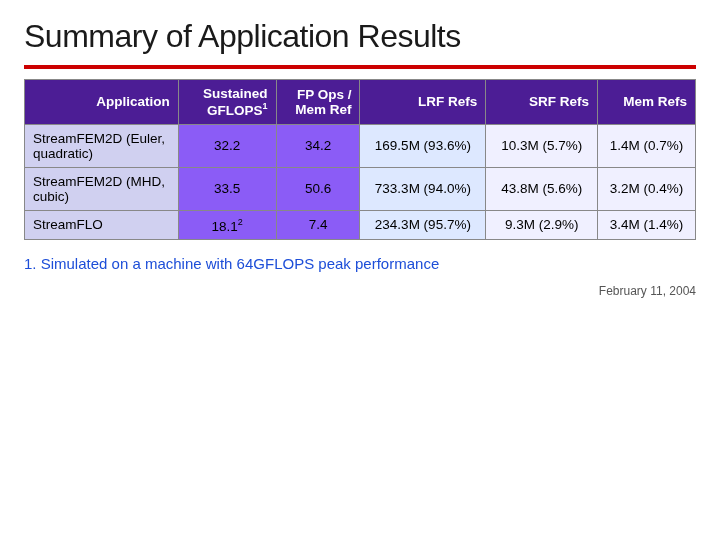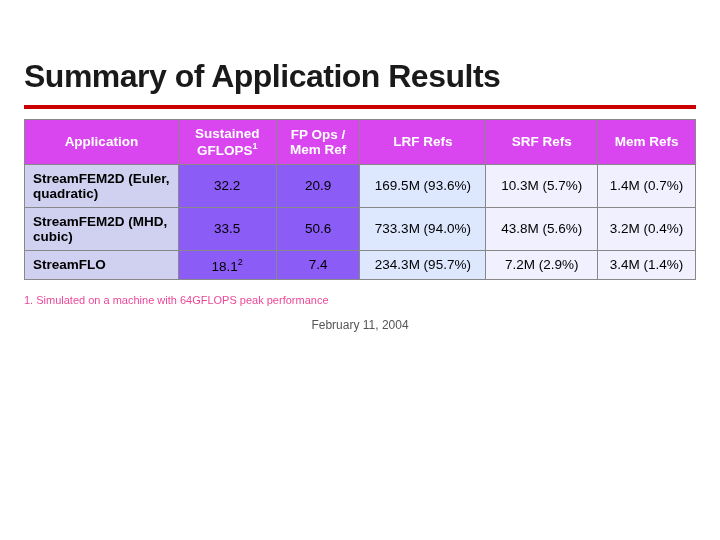--- a/index.html
+++ b/index.html
@@ -8,25 +8,24 @@
       background: #ffffff;
       font-family: Arial, sans-serif;
       width: 720px;
       height: 540px;
       overflow: hidden;
       padding: 18px 24px 18px 24px;
     }
 
     .page-title {
       font-size: 32px;
-      font-weight: bold;
+      font-weight: normal;
       color: #1a1a1a;
       margin-bottom: 10px;
       letter-spacing: -0.5px;
-      margin-top: 40px;
     }
 
     .red-divider {
       height: 4px;
       background: #cc0000;
       margin-bottom: 10px;
     }
 
     table {
       width: 100%;
@@ -35,39 +34,40 @@
     }
 
     th, td {
       border: 1px solid #888888;
       padding: 6px 8px;
       font-size: 13.5px;
       vertical-align: middle;
     }
 
     thead tr {
-      background-color: #d946ef;
+      background-color: #4c1d95;
       color: #ffffff;
+      text-align: right;
     }
 
     thead th {
       font-weight: bold;
       font-size: 13.5px;
     }
 
     tbody tr:nth-child(odd) td:nth-child(1) {
       background-color: #d0d0f0;
     }
     tbody tr:nth-child(even) td:nth-child(1) {
       background-color: #d0d0f0;
     }
 
     tbody tr td:nth-child(1) {
       background-color: #c8c8e8;
-      font-weight: bold;
+      font-weight: normal;
     }
 
     tbody tr td:nth-child(2),
     tbody tr td:nth-child(3) {
       background-color: #8b5cf6;
       text-align: center;
     }
 
     tbody tr td:nth-child(4),
     tbody tr td:nth-child(5),
@@ -80,27 +80,27 @@
       background-color: #dde8ff !important;
     }
 
     sup {
       font-size: 9px;
       vertical-align: super;
     }
 
     .footnotes {
       margin-top: 12px;
-      font-size: 11px;
-      color: #ec4899;
+      font-size: 15px;
+      color: #1d4ed8;
       line-height: 1.6;
     }
 
     .date-line {
-      text-align: center;
+      text-align: right;
       font-size: 12px;
       color: #555;
       margin-top: 8px;
     }
 
     
     col.col-app { width: 22%; }
     col.col-gflops { width: 14%; }
     col.col-fpops { width: 12%; }
     col.col-lrf { width: 18%; }
@@ -131,41 +131,41 @@
       <th>FP Ops / Mem Ref</th>
       <th>LRF Refs</th>
       <th>SRF Refs</th>
       <th>Mem Refs</th>
     </tr>
   </thead>
   <tbody>
     <tr>
       <td>StreamFEM2D (Euler, quadratic)</td>
       <td>32.2</td>
-      <td>20.9</td>
+      <td>34.2</td>
       <td class="lrf-col">169.5M (93.6%)</td>
       <td>10.3M (5.7%)</td>
       <td>1.4M (0.7%)</td>
     </tr>
     <tr>
       <td>StreamFEM2D (MHD, cubic)</td>
       <td>33.5</td>
       <td>50.6</td>
       <td class="lrf-col">733.3M (94.0%)</td>
       <td>43.8M (5.6%)</td>
       <td>3.2M (0.4%)</td>
     </tr>
     <tr>
       <td>StreamFLO</td>
       <td>
         <span>18.1</span><sup>2</sup>
       </td>
       <td>7.4</td>
       <td class="lrf-col">234.3M (95.7%)</td>
-      <td>7.2M (2.9%)</td>
+      <td>9.3M (2.9%)</td>
       <td>3.4M (1.4%)</td>
     </tr>
   </tbody>
 </table>
 
 <div class="footnotes">
   <div>1. Simulated on a machine with 64GFLOPS peak performance</div>
 </div>
 
 <div class="date-line">February 11, 2004</div>

